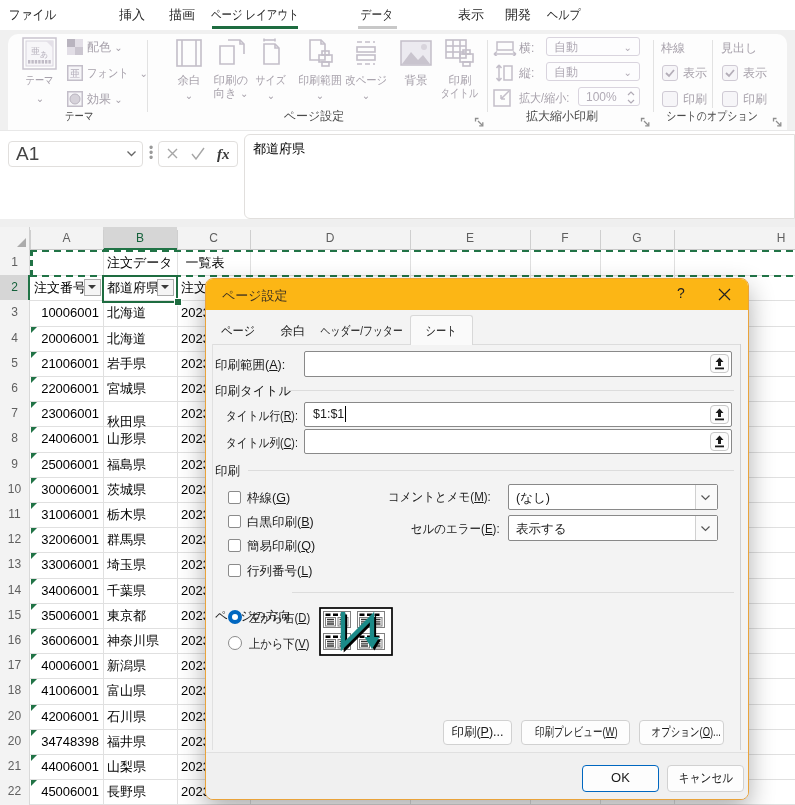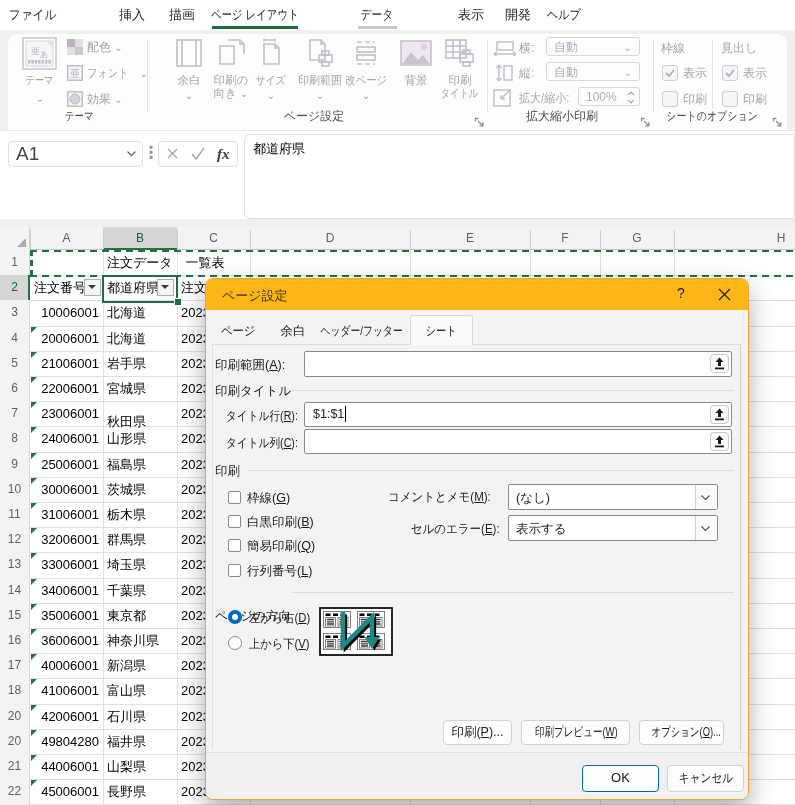--- a/index.html
+++ b/index.html
@@ -326,21 +326,21 @@
 <div class="cell" style="left:107px;top:678.4px;">富山県</div>
 <div class="cell" style="left:181px;top:678.4px;">2023/</div>
 <div class="ab" style="left:30px;top:728.8px;width:765px;height:1px;background:#e0e0e0;"></div>
 <div class="rownum" style="top:703.6px;color:#5f5f5f;">20</div>
 <div class="cell" style="left:30px;top:703.6px;width:69px;text-align:right;">42006001</div>
 <div class="tri" style="left:31px;top:704.6px;border-width:6px 6px 0 0;border-color:#217346 transparent transparent transparent;"></div>
 <div class="cell" style="left:107px;top:703.6px;">石川県</div>
 <div class="cell" style="left:181px;top:703.6px;">2023/</div>
 <div class="ab" style="left:30px;top:754.0px;width:765px;height:1px;background:#e0e0e0;"></div>
 <div class="rownum" style="top:728.8px;color:#5f5f5f;">20</div>
-<div class="cell" style="left:30px;top:728.8px;width:69px;text-align:right;">49804280</div>
+<div class="cell" style="left:30px;top:728.8px;width:69px;text-align:right;">34748398</div>
 <div class="tri" style="left:31px;top:729.8px;border-width:6px 6px 0 0;border-color:#217346 transparent transparent transparent;"></div>
 <div class="cell" style="left:107px;top:728.8px;">福井県</div>
 <div class="cell" style="left:181px;top:728.8px;">2023/</div>
 <div class="ab" style="left:30px;top:779.2px;width:765px;height:1px;background:#e0e0e0;"></div>
 <div class="rownum" style="top:754.0px;color:#5f5f5f;">21</div>
 <div class="cell" style="left:30px;top:754.0px;width:69px;text-align:right;">44006001</div>
 <div class="tri" style="left:31px;top:755.0px;border-width:6px 6px 0 0;border-color:#217346 transparent transparent transparent;"></div>
 <div class="cell" style="left:107px;top:754.0px;">山梨県</div>
 <div class="cell" style="left:181px;top:754.0px;">2023/</div>
 <div class="ab" style="left:30px;top:804.4px;width:765px;height:1px;background:#e0e0e0;"></div>

